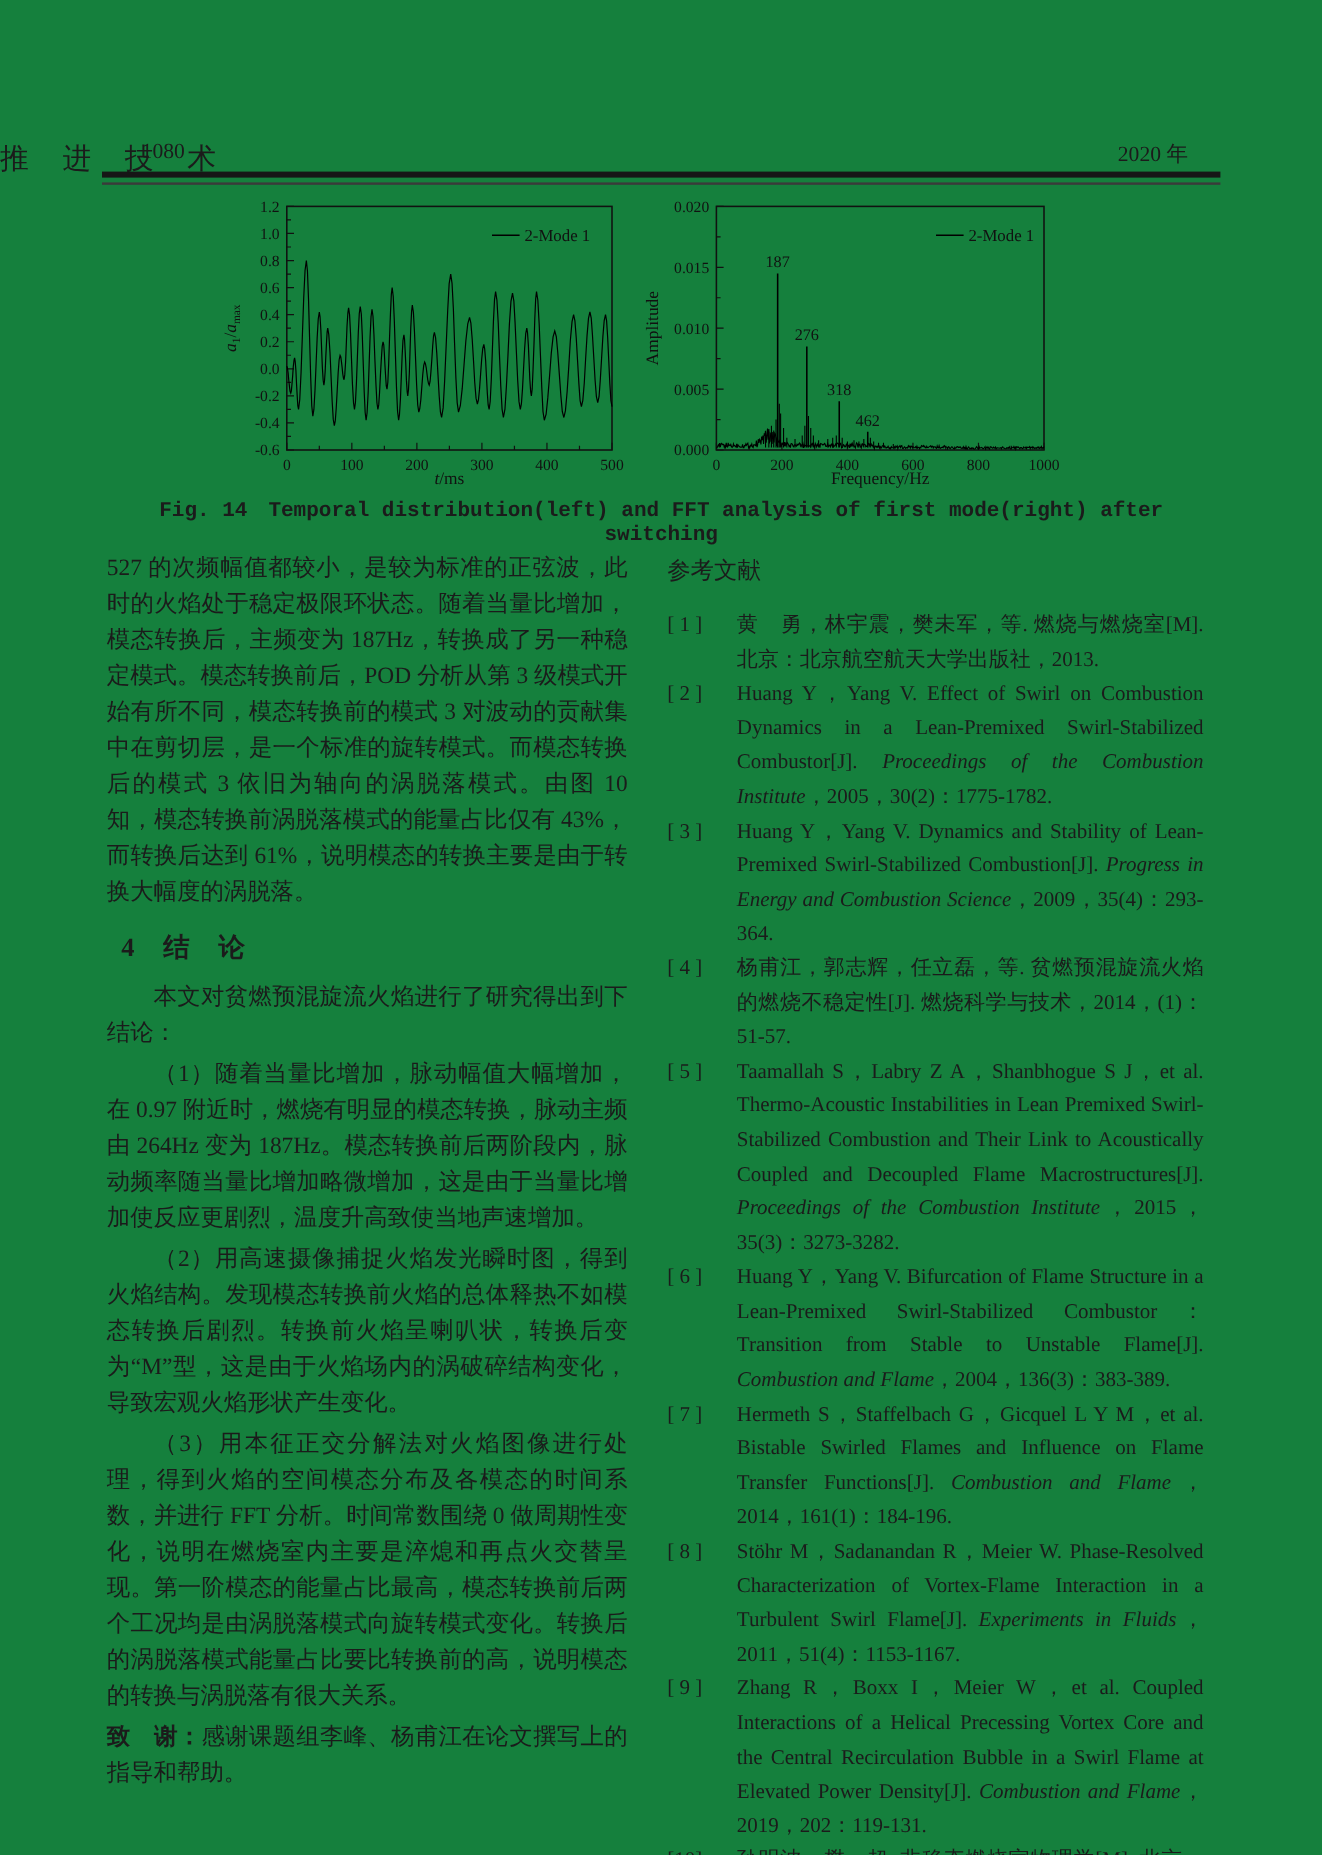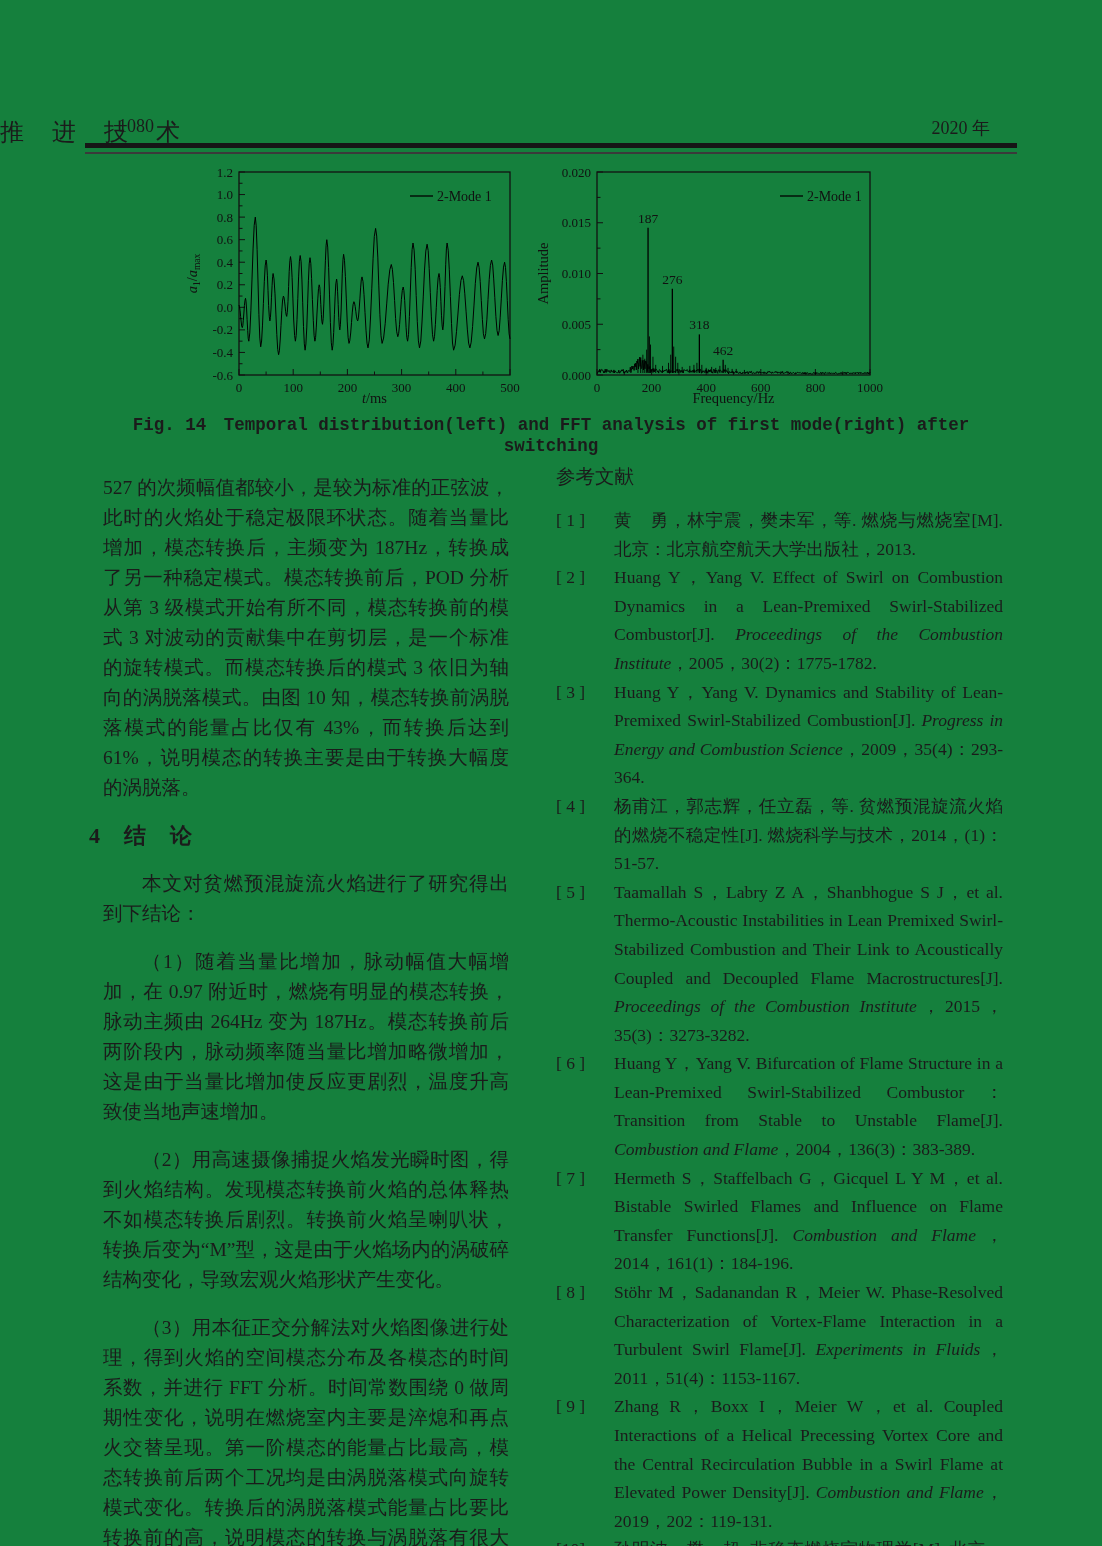--- a/index.html
+++ b/index.html
@@ -14,23 +14,23 @@
   
   .chart{position:absolute;top:166px;}
   #chart-left{left:183px;}
   #chart-right{left:532px;}
   .fig-caption{position:absolute;left:85px;top:412px;width:932px;text-align:center;
                font-weight:bold;font-size:17.5px;font-family:Liberation Mono, monospace;}
   
   .col{position:absolute;text-align:justify;font-size:19.5px;line-height:30px;}
   .col-left{left:85px;top:455px;width:442px;}
   .col-right{left:556px;top:462px;width:447px;}
-  .col p{margin:18px;}
+  .col p{margin:4px;}
   .indent{text-indent:2em;}
-  h2.sec{font-size:22px;font-weight:bold;margin:16px 0 12px 4px;letter-spacing:1px;}
+  h2.sec{font-size:22px;font-weight:bold;margin:16px 0 12px 16px;letter-spacing:1px;}
   h3.refs-h{font-size:19.5px;font-weight:normal;margin:0 0 14px 0;}
   .ack b{font-weight:bold;}
   
   .ref{display:flex;font-size:17.5px;line-height:28.6px;margin:0;}
   .ref-no{width:58px;flex:none;}
   .ref-body{flex:1;text-align:justify;}
   .ref-body i{font-style:italic;}
   svg text{fill:#111;}
 </style>
 </head>

